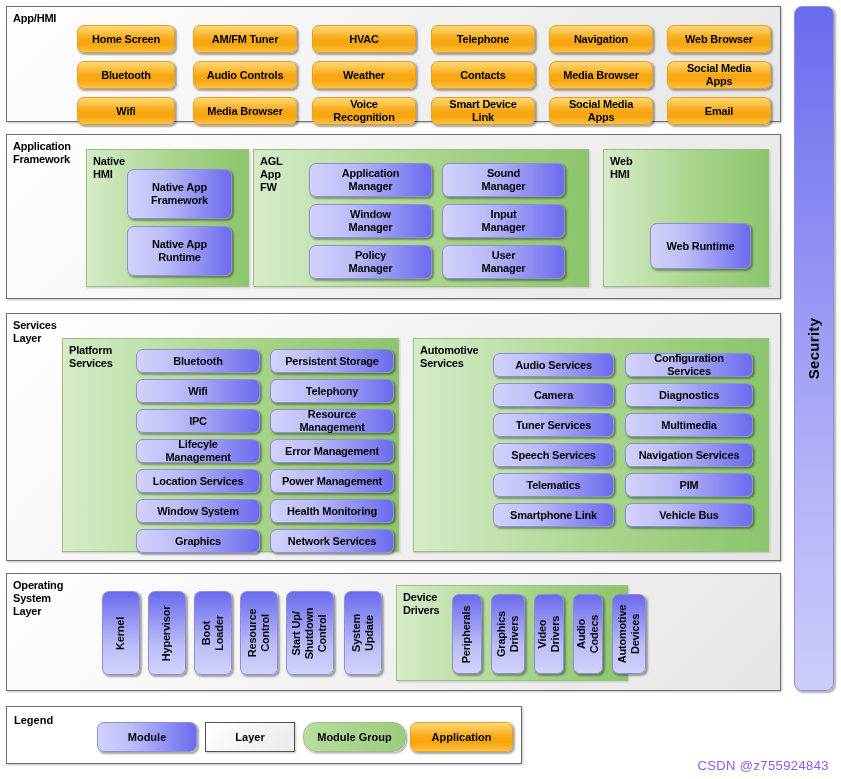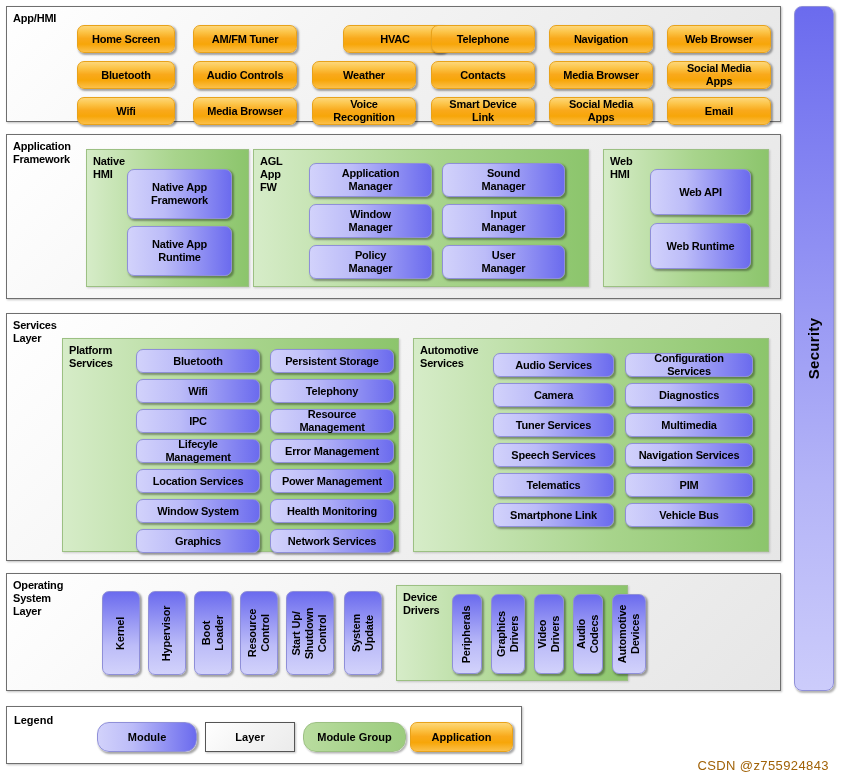--- a/index.html
+++ b/index.html
@@ -151,21 +151,21 @@
     box-sizing: border-box;
     font-size: 11px;
     font-weight: bold;
     color: #000;
     display: flex;
     align-items: center;
     justify-content: center;
     text-align: center;
   }
   .sw-module {
-    border-radius: 12px;
+    border-radius: 7px;
     border: 1px solid #8f8fd8;
     background: linear-gradient(to right, #d2d2fb 0%, #bcbcf8 35%, #8a8af2 75%, #6b6bee 100%);
     box-shadow: 1.5px 1.5px 2px rgba(0,0,0,0.35);
   }
   .sw-layer {
     border: 1px solid #555;
     background: linear-gradient(135deg, #ffffff 0%, #f4f4f4 50%, #ebebeb 100%);
     box-shadow: 1px 1px 2px rgba(0,0,0,0.25);
   }
   .sw-group {
@@ -180,36 +180,36 @@
     background: linear-gradient(to bottom, #fdd77a 0%, #fcc54a 22%, #f9a91b 48%, #f7a609 70%, #fbc04a 100%);
     box-shadow: 1.5px 1.5px 2px rgba(0,0,0,0.35);
   }
 
   
   .watermark {
     position: absolute;
     right: 12px;
     bottom: 6px;
     font-size: 13px;
-    color: #a16207;
+    color: #8b5cf6;
     letter-spacing: 0.4px;
     font-family: "Liberation Sans", sans-serif;
   }
 </style>
 </head>
 <body>
 
 <div id="canvas">
 
   <div class="layer" style="left:6px; top:6px; width:775px; height:116px;">
     <div class="layer-label">App/HMI</div>
 
     <div class="app" style="left:70px; top:18px; width:98px; height:28px;">Home Screen</div>
     <div class="app" style="left:186px; top:18px; width:104px; height:28px;">AM/FM Tuner</div>
-    <div class="app" style="left:305px; top:18px; width:104px; height:28px;margin-left:31px;">HVAC</div>
+    <div class="app" style="left:305px; top:18px; width:104px; height:28px;">HVAC</div>
     <div class="app" style="left:424px; top:18px; width:104px; height:28px;">Telephone</div>
     <div class="app" style="left:542px; top:18px; width:104px; height:28px;">Navigation</div>
     <div class="app" style="left:660px; top:18px; width:104px; height:28px;">Web Browser</div>
 
     <div class="app" style="left:70px; top:54px; width:98px; height:28px;">Bluetooth</div>
     <div class="app" style="left:186px; top:54px; width:104px; height:28px;">Audio Controls</div>
     <div class="app" style="left:305px; top:54px; width:104px; height:28px;">Weather</div>
     <div class="app" style="left:424px; top:54px; width:104px; height:28px;">Contacts</div>
     <div class="app" style="left:542px; top:54px; width:104px; height:28px;">Media Browser</div>
     <div class="app" style="left:660px; top:54px; width:104px; height:28px;">Social Media
@@ -253,21 +253,20 @@
 Manager</div>
       <div class="module" style="left:55px; top:95px; width:123px; height:34px;">Policy
 Manager</div>
       <div class="module" style="left:188px; top:95px; width:123px; height:34px;">User
 Manager</div>
     </div>
 
     <div class="mgroup" style="left:596px; top:14px; width:166px; height:138px;">
       <div class="mgroup-label">Web
 HMI</div>
-      <div class="module" style="left:46px; top:19px; width:101px; height:46px;">Web API</div>
       <div class="module" style="left:46px; top:73px; width:101px; height:46px;">Web Runtime</div>
     </div>
   </div>
 
   <div class="layer" style="left:6px; top:313px; width:775px; height:248px;">
     <div class="layer-label">Services
 Layer</div>
 
     <div class="mgroup" style="left:55px; top:24px; width:337px; height:214px;">
       <div class="mgroup-label">Platform

